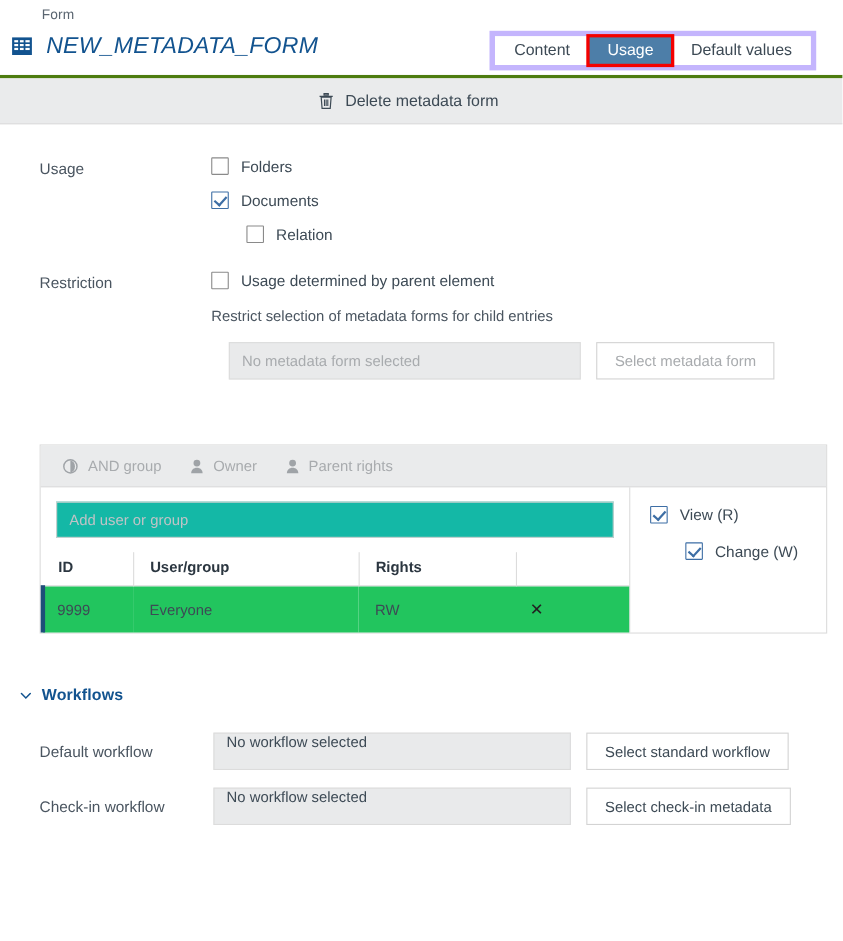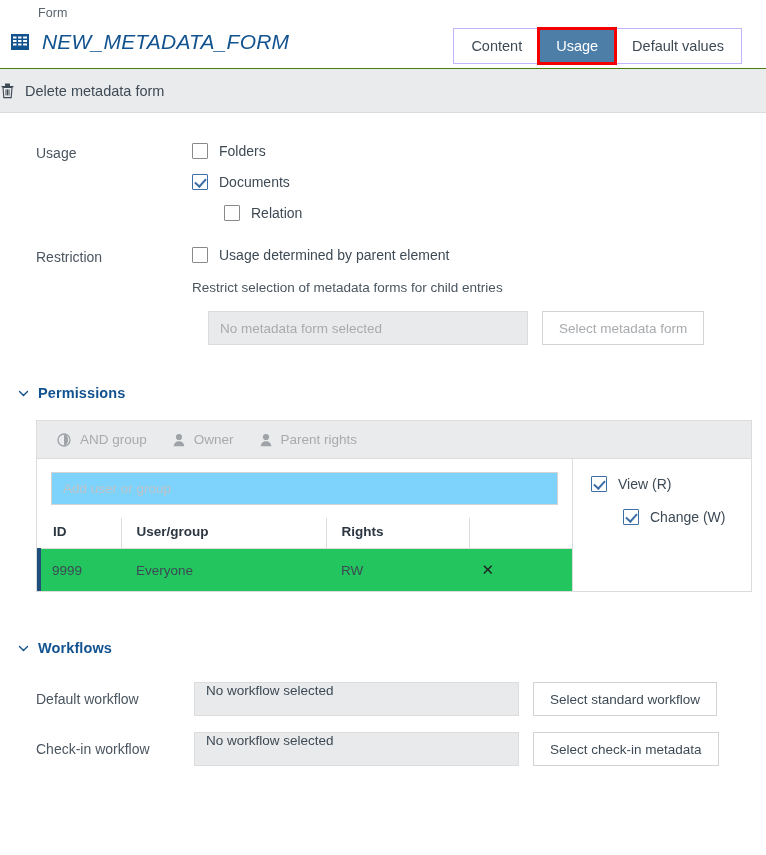--- a/index.html
+++ b/index.html
@@ -46,21 +46,21 @@
     letter-spacing: .2px;
     line-height: 24px;
     white-space: nowrap;
   }
 
   
   .tabs {
     position: absolute;
     right: 24px; top: 28px;
     display: flex;
-    border: 1px solid #c4b5fd;
+    border: 5px solid #c4b5fd;
     background: #ffffff;
     height: 36px;
   }
   .tab {
     display: flex;
     align-items: center;
     justify-content: center;
     padding: 0 17px;
     font-size: 14.5px;
     color: #3d4a55;
@@ -78,25 +78,25 @@
     outline: 3px solid #f40000;
     outline-offset: -1px;
     position: relative;
     z-index: 3;
   }
 
   
   .toolbar {
     height: 45px;
     background: #eaebec;
-    border-top: 1px solid #4d7c0f;
+    border-top: 3px solid #4d7c0f;
     border-bottom: 1px solid #dcdcdc;
     display: flex;
     align-items: center;
-    justify-content: flex-start;
+    justify-content: center;
     padding-right: 24px;
   }
   .toolbar-action {
     display: flex;
     align-items: center;
     gap: 10px;
     font-size: 14.5px;
     color: #3d4a55;
     cursor: pointer;
   }
@@ -248,21 +248,21 @@
     flex: 0 0 178px;
     padding: 17px 0 0 18px;
   }
   .perm-right .cbrow { margin-bottom: 17px; }
 
   .search-wrap { padding: 13px 14px 0 14px; }
   .search-input {
     width: 100%;
     height: 33px;
     border: 1px solid #d3d3d3;
-    background: #7dd3fc;
+    background: #14b8a6;
     padding: 0 11px;
     font-size: 13.5px;
     color: #3d4a55;
     font-family: "Liberation Sans", sans-serif;
   }
   .search-input::placeholder { color: #c0c3c6; }
 
   table.perm-table {
     width: 100%;
     border-collapse: collapse;
@@ -407,28 +407,20 @@
         <div class="readonly-field">
           <span>No metadata form selected</span>
         </div>
         <button class="btn disabled">Select metadata form</button>
       </div>
 
     </div>
   </div>
 
   <div style="height:40px;"></div>
-  <div class="section-head">
-    <span>
-      <svg class="chev" viewBox="0 0 11 11">
-        <path d="M1.5 3.5 L5.5 7.5 L9.5 3.5" fill="none" stroke="#12538f" stroke-width="1.4" stroke-linecap="round"></path>
-      </svg>
-    </span>
-    <span class="section-title">Permissions</span>
-  </div>
 
   <div class="perm-panel">
 
     <div class="perm-toolbar">
       <div class="perm-tool">
         <span>
           <svg width="14" height="14" viewBox="0 0 14 14">
             <circle cx="7" cy="7" r="6" fill="none" stroke="#9fa3a7" stroke-width="1.3"></circle>
             <path d="M7 1.3 A6 6 0 0 1 7 12.7 Z" fill="#9fa3a7"></path>
           </svg>

